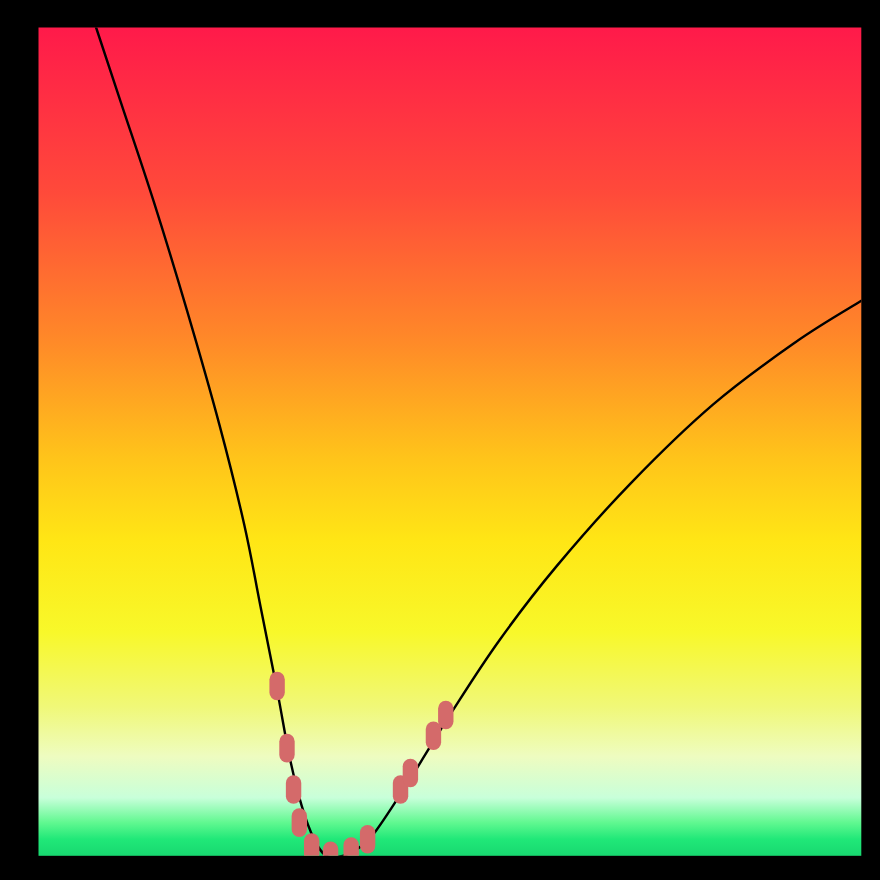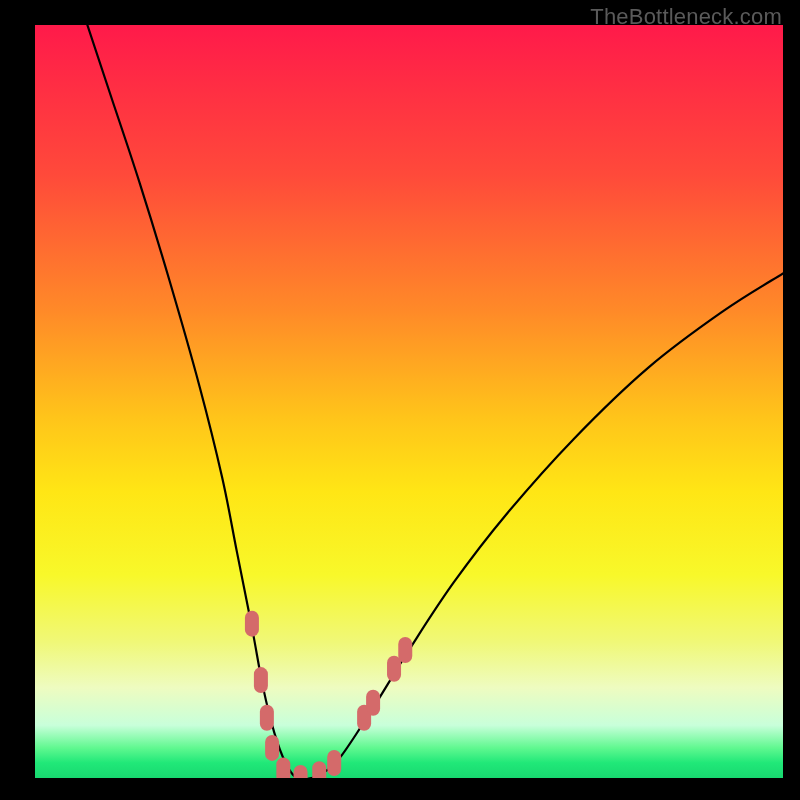--- a/index.html
+++ b/index.html
@@ -64,14 +64,13 @@
           <rect x="258.54" y="740.00" width="14" height="26" rx="7" ry="7" fill="#d46a6a"></rect>
           <rect x="277.24" y="736.24" width="14" height="26" rx="7" ry="7" fill="#d46a6a"></rect>
           <rect x="292.20" y="724.94" width="14" height="26" rx="7" ry="7" fill="#d46a6a"></rect>
           <rect x="322.12" y="679.76" width="14" height="26" rx="7" ry="7" fill="#d46a6a"></rect>
           <rect x="331.10" y="664.70" width="14" height="26" rx="7" ry="7" fill="#d46a6a"></rect>
           <rect x="352.04" y="630.82" width="14" height="26" rx="7" ry="7" fill="#d46a6a"></rect>
           <rect x="363.26" y="611.99" width="14" height="26" rx="7" ry="7" fill="#d46a6a"></rect>
         </g>
     </svg>
   </div>
-  <div class="watermark">TheBottleneck.com</div>
 </div>
 
 </body></html>

